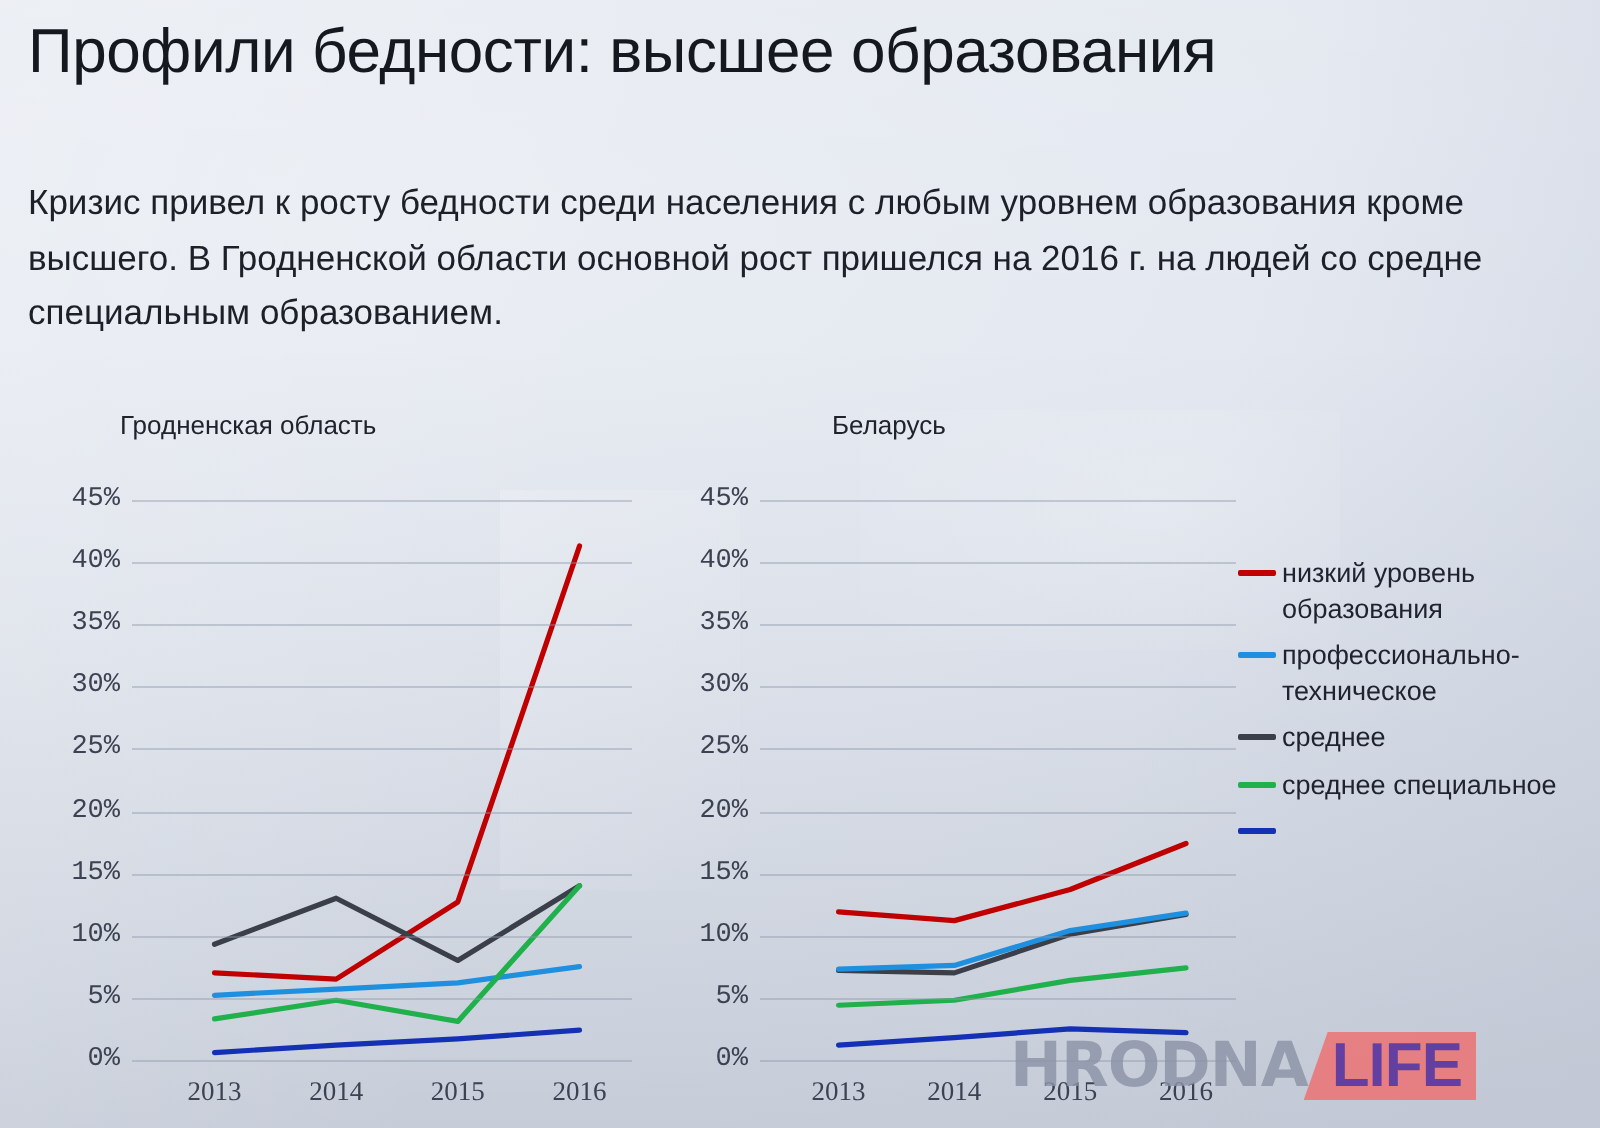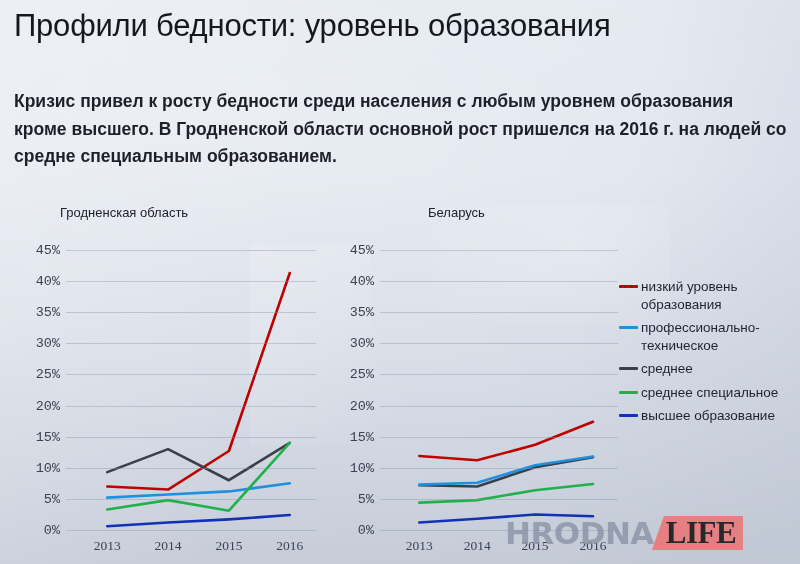--- a/index.html
+++ b/index.html
@@ -36,40 +36,39 @@
     font-family:"Liberation Sans", sans-serif;
   }
 
   .body-text {
     position:absolute;
     left:14px; top:88px;
     width:775px;
     font-size:17.5px;
     line-height:27.5px;
     color:#1d2028;
-    font-weight:bold;
   }
 
   
   .chart {
     position:absolute;
     top:205px;
   }
   #chart-left  { left:4px;   width:330px; }
   #chart-right { left:336px; width:290px; }
 
   .chart-title {
     position:absolute;
     top:0;
     font-size:13px;
     color:#20232b;
     white-space:nowrap;
   }
   #chart-left  .chart-title { left:56px; }
-  #chart-right .chart-title { left:92px; }
+  #chart-right .chart-title { left:80px; }
 
   .plot {
     position:absolute;
     top:45px;
     height:280px;
   }
   #chart-left  .plot { left:62px; width:250px; }
   #chart-right .plot { left:44px; width:238px; }
 
   .ytick {
@@ -146,37 +145,37 @@
   #wm-life-box {
     background:#ef6d6d;
     padding:0 7px 0 14px;
     margin-left:-2px;
     clip-path: polygon(12px 0, 100% 0, 100% 100%, 0 100%);
   }
   #wm-life {
     font-size:31px;
     font-weight:bold;
     letter-spacing:-0.5px;
-    color:#000000;
+    color:#4c1d95;
     line-height:34px;
-    font-family:Liberation Serif, serif;
+    font-family:Liberation Sans, sans-serif;
   }
   
   .streak{position:absolute;pointer-events:none;}
   #streak1{left:250px;top:245px;width:120px;height:200px;background:linear-gradient(120deg,rgba(255,255,255,0.18),rgba(255,255,255,0));}
   #streak2{left:430px;top:205px;width:240px;height:120px;background:radial-gradient(ellipse at 60% 40%,rgba(255,255,255,0.16),rgba(255,255,255,0));}
 </style>
 </head>
 <body>
 
 <div id="slide"></div>
 <div class="streak" id="streak1"></div>
 <div class="streak" id="streak2"></div>
 
-<div class="title">Профили бедности: уровень образования</div>
+<div class="title">Профили бедности: высшее образования</div>
 
 <div class="body-text">Кризис привел к росту бедности среди населения с любым уровнем образования кроме высшего. В Гродненской области основной рост пришелся на 2016 г. на людей со средне специальным образованием.</div>
 
 <div class="chart" id="chart-left">
   <div class="chart-title">Гродненская область</div>
   <div class="plot">
     <svg class="lines" preserveAspectRatio="none" viewBox="0 0 250 280" width="250" height="280">
         <polyline points="41.25,236.44444444444446 102.08333333333334,239.55555555555554 162.91666666666669,200.9777777777778 223.75,23.02222222222224" fill="none" stroke="#c00000" stroke-width="2.6" stroke-linejoin="round" stroke-linecap="round"></polyline>
         <polyline points="41.25,222.13333333333333 102.08333333333334,199.11111111111111 162.91666666666669,230.22222222222223 223.75,192.88888888888889" fill="none" stroke="#3a3f4a" stroke-width="2.6" stroke-linejoin="round" stroke-linecap="round"></polyline>
         <polyline points="41.25,247.64444444444445 102.08333333333334,244.53333333333333 162.91666666666669,241.42222222222222 223.75,233.33333333333334" fill="none" stroke="#1f8fe0" stroke-width="2.6" stroke-linejoin="round" stroke-linecap="round"></polyline>
@@ -259,21 +258,20 @@
     <div class="legend-row">
       <span class="legend-swatch" style="background: rgb(58, 63, 74);"></span>
       <span class="legend-label">среднее</span>
     </div>
     <div class="legend-row">
       <span class="legend-swatch" style="background: rgb(32, 177, 76);"></span>
       <span class="legend-label">среднее специальное</span>
     </div>
     <div class="legend-row">
       <span class="legend-swatch" style="background: rgb(20, 48, 181);"></span>
-      <span class="legend-label">высшее образование</span>
     </div>
   </div>
 
 <div id="watermark">
   <span id="wm-hrodna">HRODNA</span>
   <span id="wm-life-box">
     <span id="wm-life">LIFE</span>
   </span>
 </div>
 

